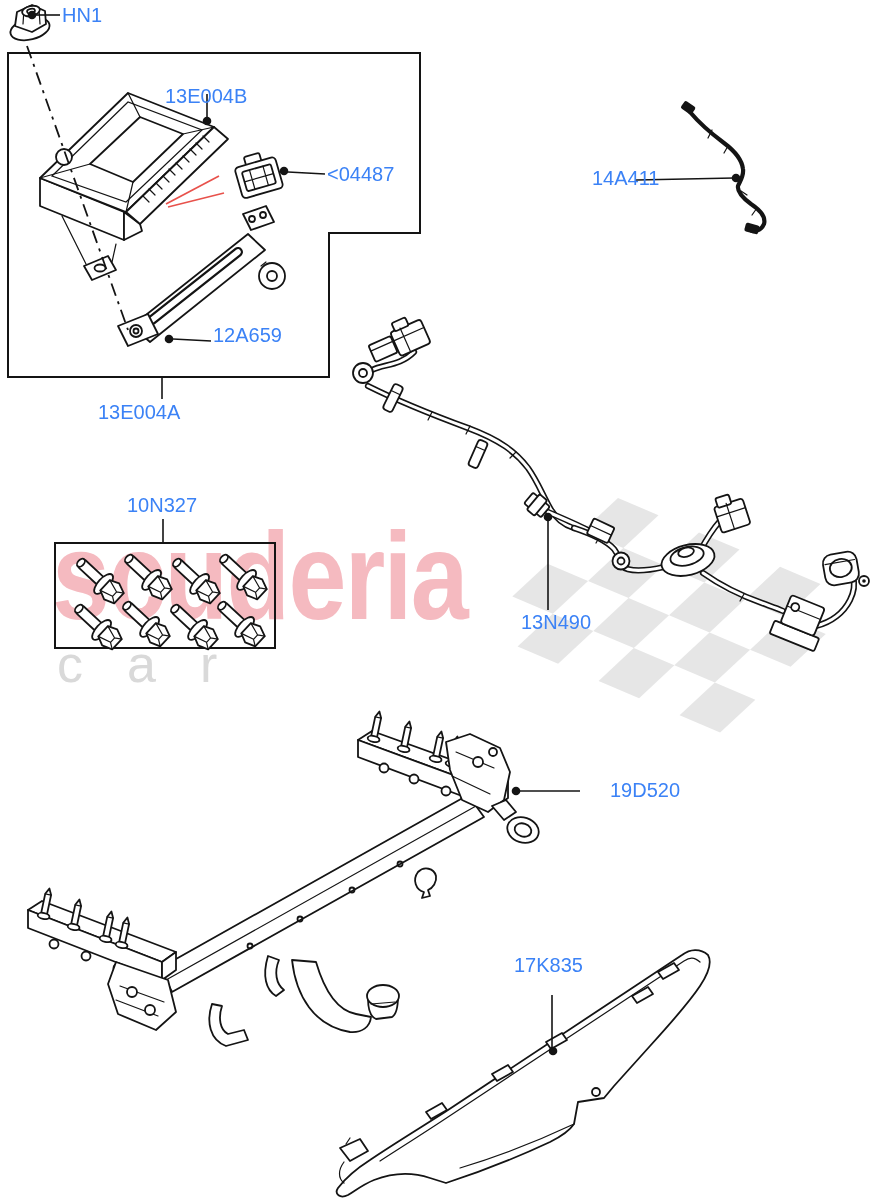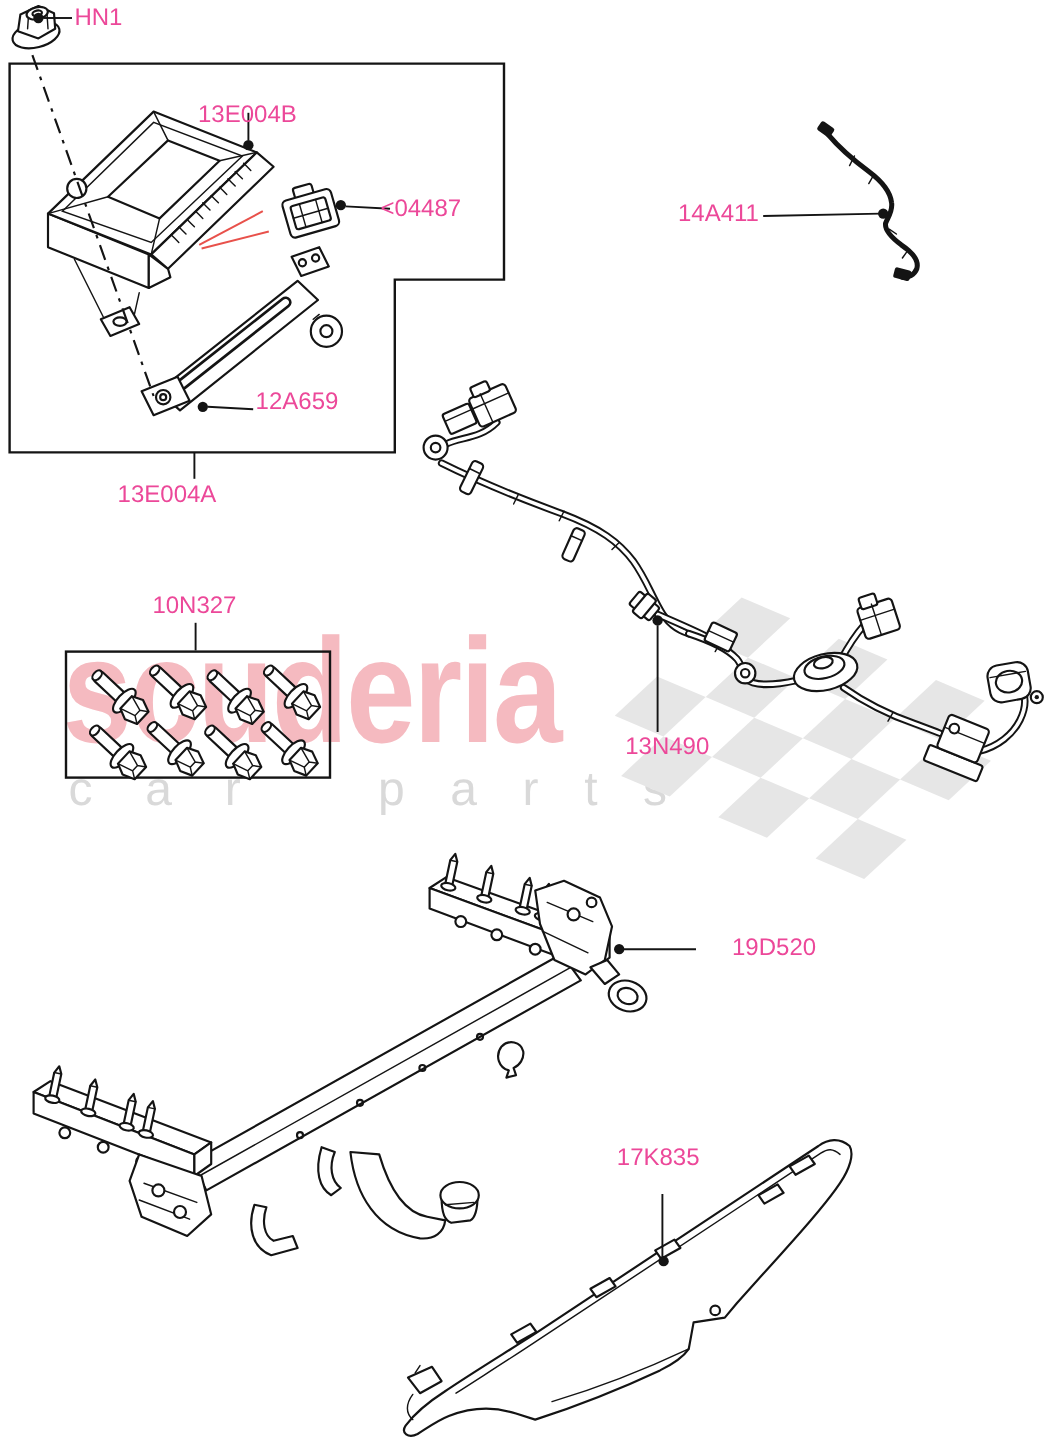--- a/index.html
+++ b/index.html
@@ -3,49 +3,48 @@
 <meta charset="utf-8">
 <style>
   html,body{margin:0;padding:0;background:#fff}
   .stage{position:relative;width:880px;height:1200px;background:#fff;overflow:hidden;
          font-family:"Liberation Sans",sans-serif}
   
   .wm-brand{position:absolute;left:52px;top:514px;font-size:124px;font-weight:bold;
             color:#f5bac0;letter-spacing:-2px;line-height:1;
             transform:scaleX(.84);transform-origin:left top;z-index:1;white-space:nowrap}
   .wm-tag{position:absolute;top:638px;left:0;width:880px;height:50px;z-index:1;
-          color:#d9d9d9;font-size:40px;line-height:1}
+          color:#d9d9d9;font-size:52px;line-height:1}
   .wm-car{position:absolute;left:57px;letter-spacing:44px;white-space:nowrap}
   .wm-parts{position:absolute;left:315px;letter-spacing:38px;white-space:nowrap}
   
   svg.art{position:absolute;left:0;top:0;z-index:2}
   .ln{fill:none;stroke:#141414;stroke-width:1.8;stroke-linecap:round;stroke-linejoin:round}
   .thin{fill:none;stroke:#141414;stroke-width:1.2;stroke-linecap:round}
   .wh{fill:#fff;stroke:#141414;stroke-width:1.8;stroke-linejoin:round}
   .bx{fill:none;stroke:#141414;stroke-width:2}
   .tube{fill:none;stroke:#141414;stroke-width:6.2;stroke-linecap:round}
   .tin{fill:none;stroke:#fff;stroke-width:3;stroke-linecap:round}
   .w14{fill:none;stroke:#141414;stroke-width:4.2;stroke-linecap:round}
   .dot{fill:#141414}
   .red{stroke:#e8514b;stroke-width:1.7;fill:none}
   .dash{fill:none;stroke:#141414;stroke-width:1.8;stroke-dasharray:13 6 3 6}
   .ldr{stroke:#141414;stroke-width:1.6;fill:none}
   .chk{stroke:none}
   
-  .part-label{position:absolute;color:#ec4899;font-size:20px;z-index:3;white-space:nowrap;cursor:pointer}
+  .part-label{position:absolute;color:#3b82f6;font-size:20px;z-index:3;white-space:nowrap;cursor:pointer}
 </style>
 </head>
 <body>
 
 <div class="stage">
 
   <div class="wm-brand">scuderia</div>
   <div class="wm-tag">
     <span class="wm-car">car</span>
-    <span class="wm-parts">parts</span>
   </div>
 
   <svg class="art" width="880" height="1200" viewBox="0 0 880 1200">
     <defs>
       <g id="bolt">
         <rect x="10" y="-5" width="27" height="10" rx="2" class="wh"></rect>
         <ellipse cx="37" cy="0" rx="3" ry="4.8" class="wh"></ellipse>
         <ellipse cx="6" cy="0" rx="5.5" ry="12.5" class="wh"></ellipse>
         <path class="wh" d="M-15,-7 L-5,-11 L4,-7 L4,7 L-5,11 L-15,7 Z"></path>
         <path class="thin" d="M-15,-7 L-9,-3 L-9,3 L-15,7 M-9,-3 L4,-7 M-9,3 L4,7"></path>
@@ -324,22 +323,22 @@
         <circle cx="548" cy="517" r="4.3" class="dot"></circle>
       <path class="ldr" d="M580,791 L520,791"></path>
         <circle cx="516" cy="791" r="4.3" class="dot"></circle>
       <path class="ldr" d="M552,995 L552,1048"></path>
         <circle cx="553" cy="1051" r="4.3" class="dot"></circle>
     </g>
   </svg>
 
   <div class="part-label" style="left:62px;top:4px">HN1</div>
   <div class="part-label" style="left:165px;top:85px">13E004B</div>
-  <div class="part-label" style="left:317px;top:163px">&lt;04487</div>
+  <div class="part-label" style="left:327px;top:163px">&lt;04487</div>
   <div class="part-label" style="left:213px;top:324px">12A659</div>
   <div class="part-label" style="left:98px;top:401px">13E004A</div>
-  <div class="part-label" style="left:565px;top:167px">14A411</div>
+  <div class="part-label" style="left:592px;top:167px">14A411</div>
   <div class="part-label" style="left:127px;top:494px">10N327</div>
   <div class="part-label" style="left:521px;top:611px">13N490</div>
   <div class="part-label" style="left:610px;top:779px">19D520</div>
   <div class="part-label" style="left:514px;top:954px">17K835</div>
 
 </div>
 
 </body></html>

